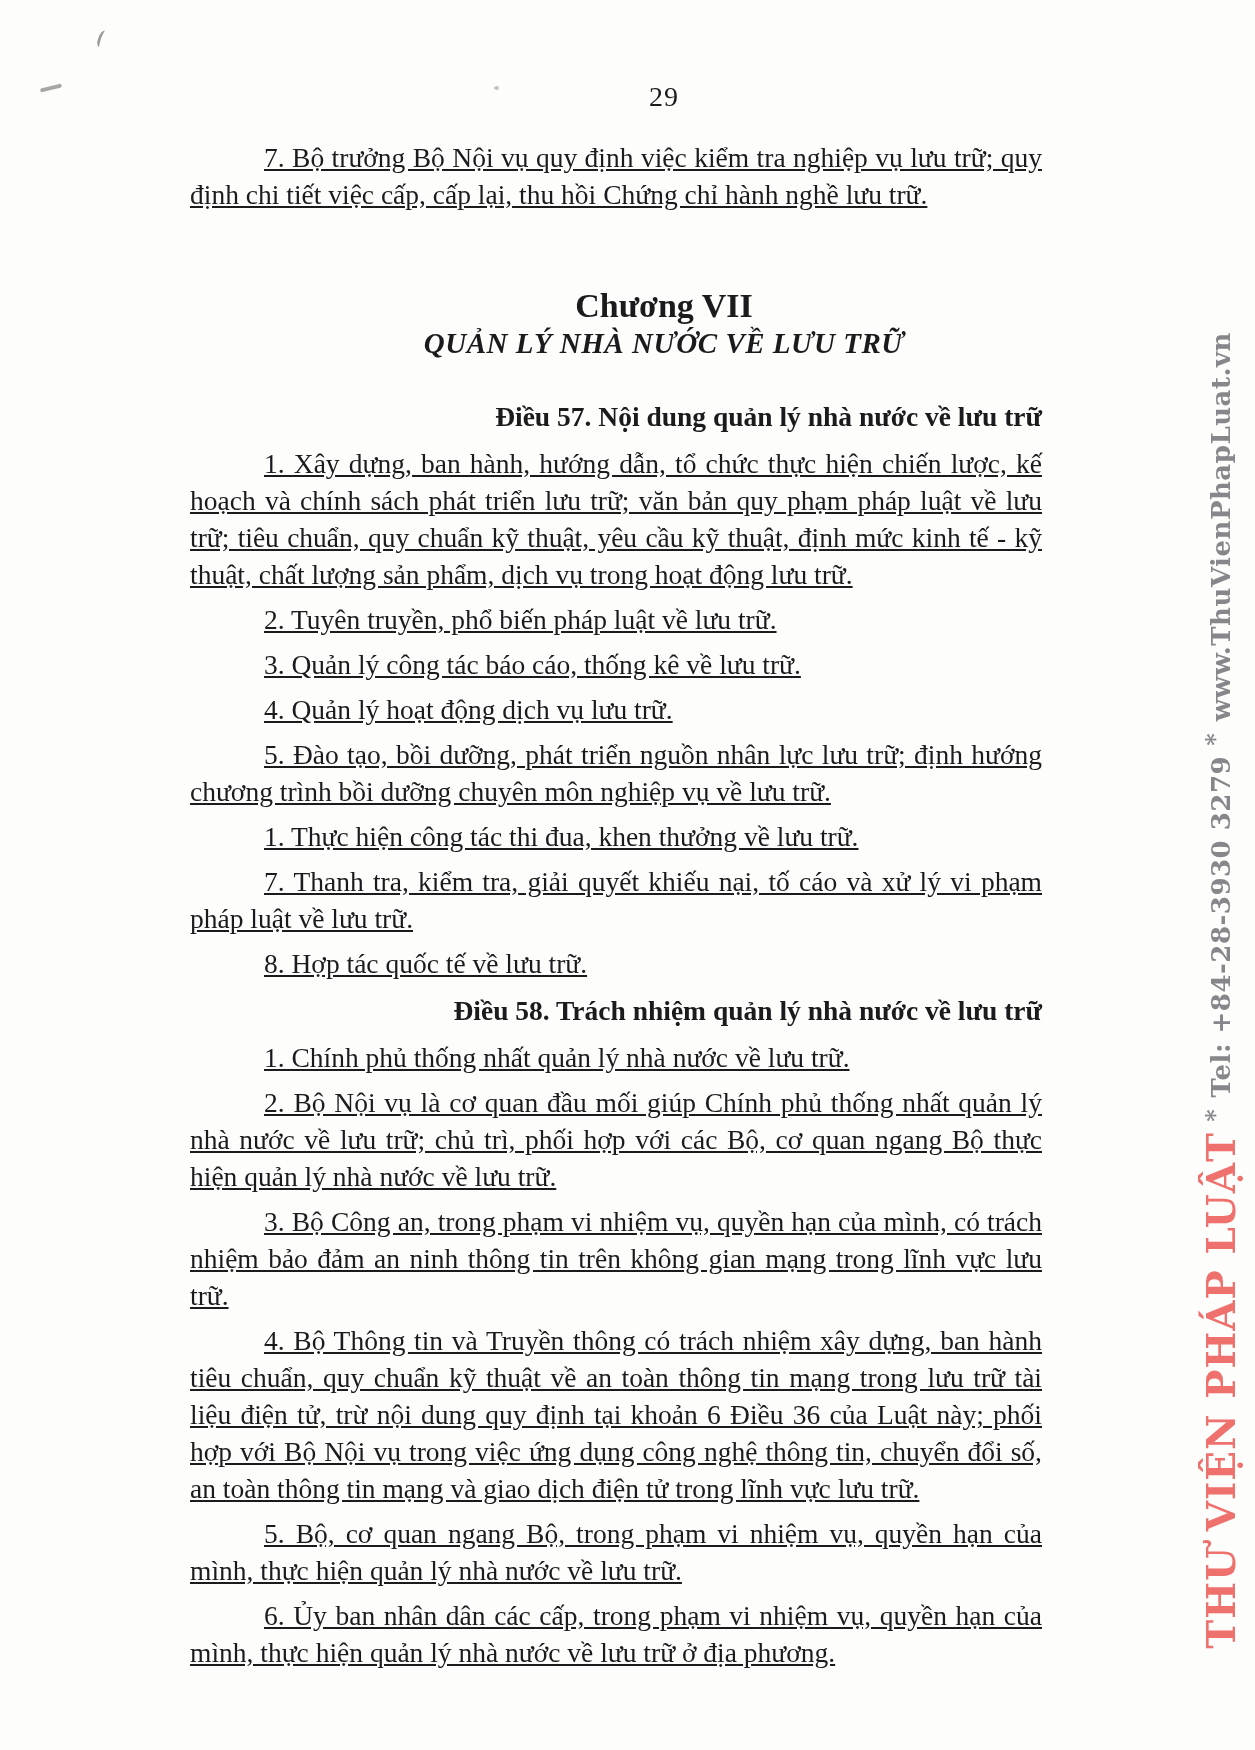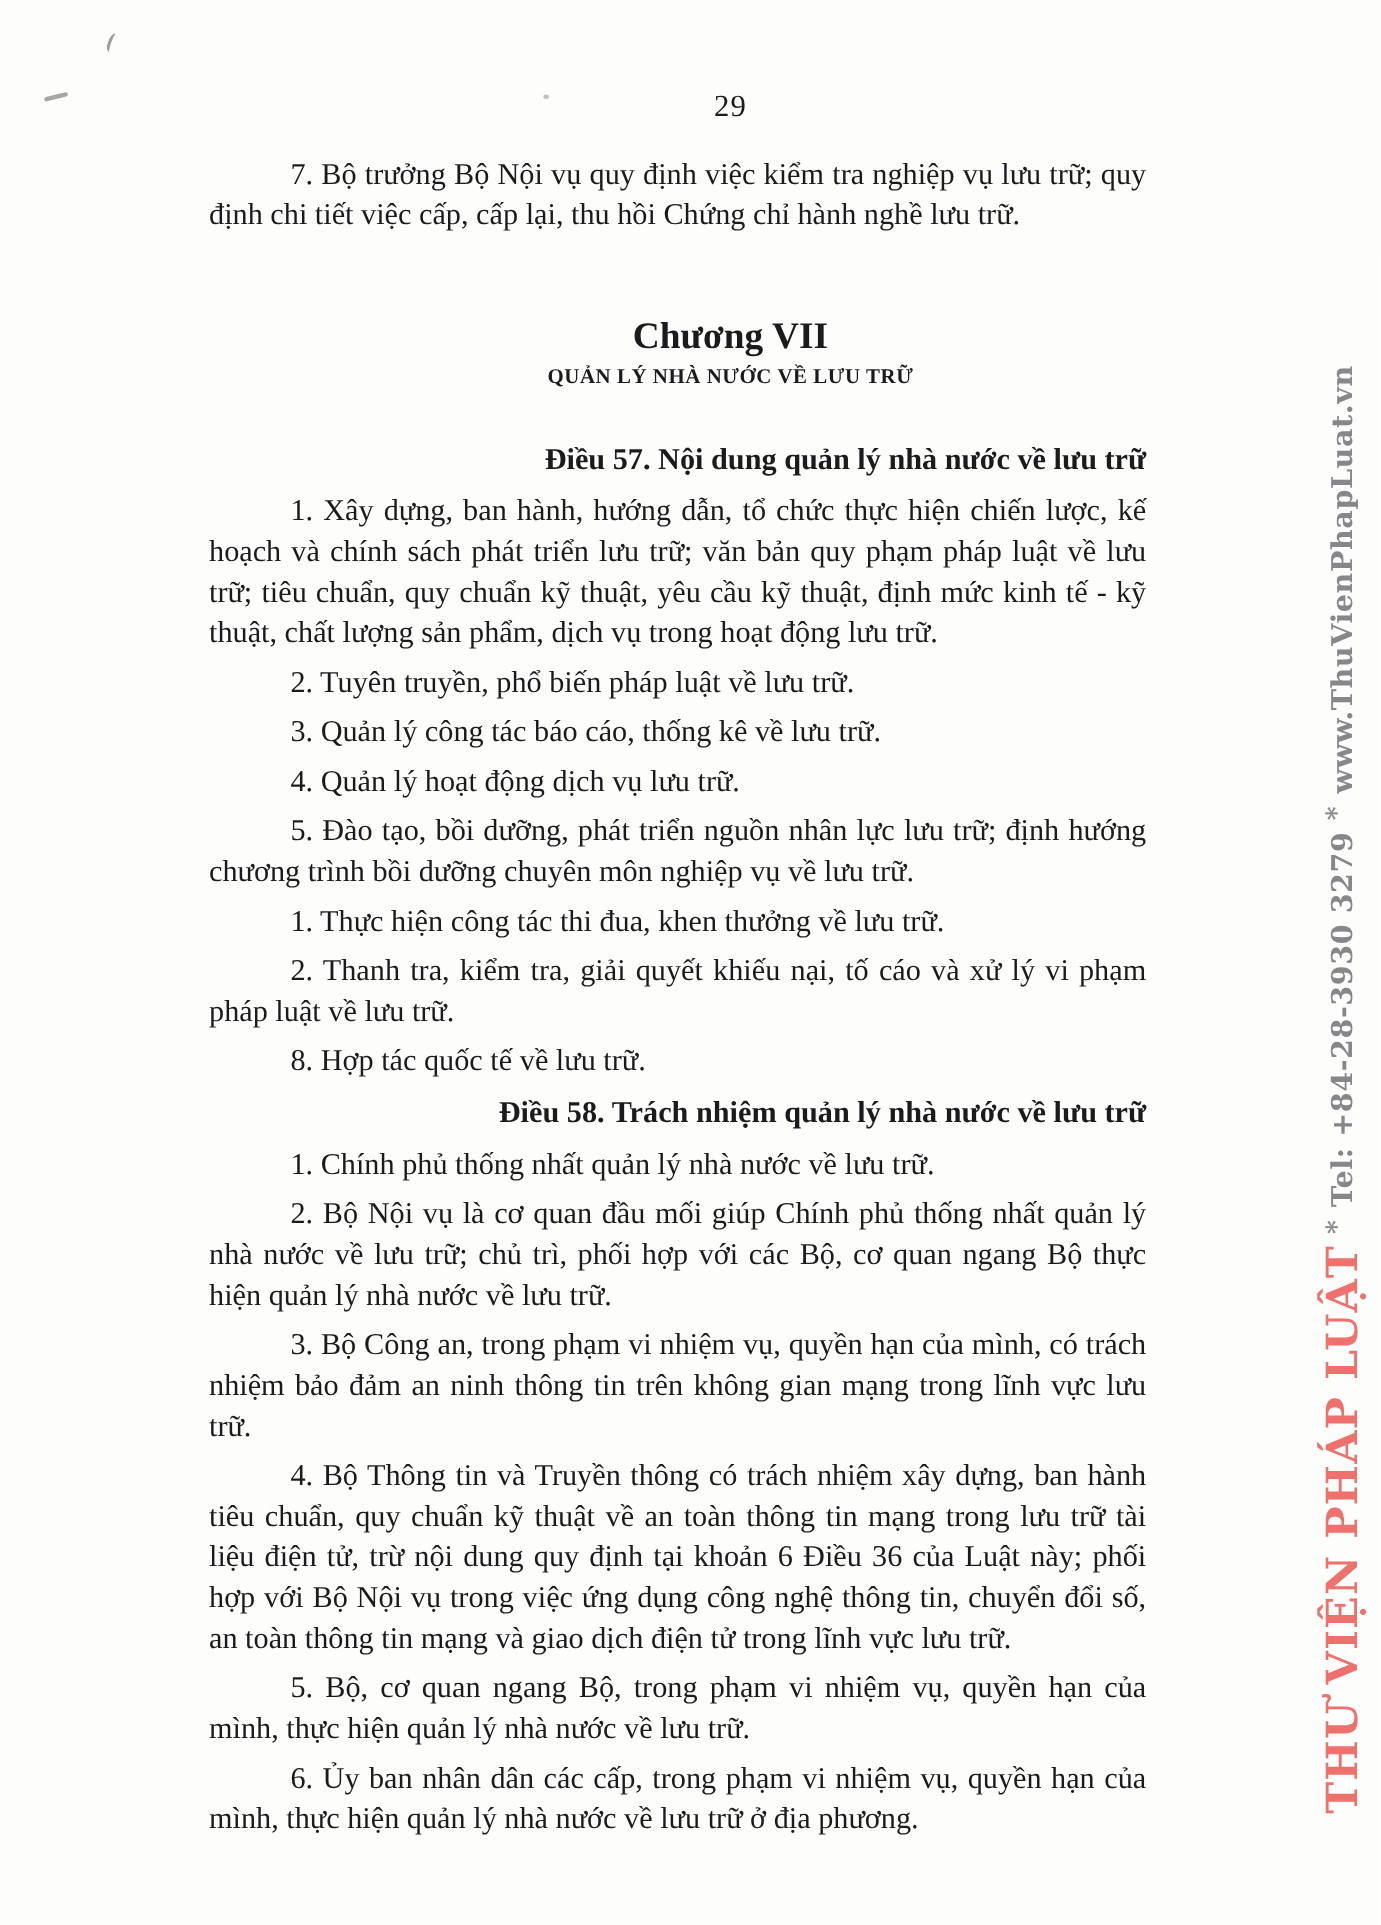--- a/index.html
+++ b/index.html
@@ -24,29 +24,30 @@
   }
   .content {
     position: absolute;
     left: 190px; top: 139px; width: 852px;
     font-size: 27.5px; line-height: 37px;
   }
   .para {
     margin: 0 0 8px 0;
     text-align: justify;
     text-indent: 74px;
+    text-decoration: underline;
   }
   .chapter {
     margin: 74px 0 0 0;
     padding-left: 96px;
     text-align: center;
     font-weight: bold;
   }
   .chapter-label { font-size: 34px; line-height: 37px; }
-  .chapter-title { font-size: 19px; line-height: 38px; letter-spacing: 0.5px; }
+  .chapter-title { font-size: 29px; line-height: 38px; letter-spacing: 0.5px; font-style: italic; }
   .article-heading {
     font-size: 27.5px; line-height: 37px;
     font-weight: bold;
     text-indent: 74px;
     margin: 36px 0 10px 0;
     text-align: right;
   }
   .article-heading.tight { margin-top: 10px; }
   
   .watermark {
@@ -118,21 +119,21 @@
       <div class="chapter-title">QUẢN LÝ NHÀ NƯỚC VỀ LƯU TRỮ</div>
     </div>
 
     <div class="article-heading">Điều 57. Nội dung quản lý nhà nước về lưu trữ</div>
     <p class="para">1. Xây dựng, ban hành, hướng dẫn, tổ chức thực hiện chiến lược, kế hoạch và chính sách phát triển lưu trữ; văn bản quy phạm pháp luật về lưu trữ; tiêu chuẩn, quy chuẩn kỹ thuật, yêu cầu kỹ thuật, định mức kinh tế - kỹ thuật, chất lượng sản phẩm, dịch vụ trong hoạt động lưu trữ.</p>
     <p class="para">2. Tuyên truyền, phổ biến pháp luật về lưu trữ.</p>
     <p class="para">3. Quản lý công tác báo cáo, thống kê về lưu trữ.</p>
     <p class="para">4. Quản lý hoạt động dịch vụ lưu trữ.</p>
     <p class="para">5. Đào tạo, bồi dưỡng, phát triển nguồn nhân lực lưu trữ; định hướng chương trình bồi dưỡng chuyên môn nghiệp vụ về lưu trữ.</p>
     <p class="para">1. Thực hiện công tác thi đua, khen thưởng về lưu trữ.</p>
-    <p class="para">2. Thanh tra, kiểm tra, giải quyết khiếu nại, tố cáo và xử lý vi phạm pháp luật về lưu trữ.</p>
+    <p class="para">7. Thanh tra, kiểm tra, giải quyết khiếu nại, tố cáo và xử lý vi phạm pháp luật về lưu trữ.</p>
     <p class="para">8. Hợp tác quốc tế về lưu trữ.</p>
 
     <div class="article-heading tight">Điều 58. Trách nhiệm quản lý nhà nước về lưu trữ</div>
     <p class="para">1. Chính phủ thống nhất quản lý nhà nước về lưu trữ.</p>
     <p class="para">2. Bộ Nội vụ là cơ quan đầu mối giúp Chính phủ thống nhất quản lý nhà nước về lưu trữ; chủ trì, phối hợp với các Bộ, cơ quan ngang Bộ thực hiện quản lý nhà nước về lưu trữ.</p>
     <p class="para">3. Bộ Công an, trong phạm vi nhiệm vụ, quyền hạn của mình, có trách nhiệm bảo đảm an ninh thông tin trên không gian mạng trong lĩnh vực lưu trữ.</p>
     <p class="para">4. Bộ Thông tin và Truyền thông có trách nhiệm xây dựng, ban hành tiêu chuẩn, quy chuẩn kỹ thuật về an toàn thông tin mạng trong lưu trữ tài liệu điện tử, trừ nội dung quy định tại khoản 6 Điều 36 của Luật này; phối hợp với Bộ Nội vụ trong việc ứng dụng công nghệ thông tin, chuyển đổi số, an toàn thông tin mạng và giao dịch điện tử trong lĩnh vực lưu trữ.</p>
     <p class="para">5. Bộ, cơ quan ngang Bộ, trong phạm vi nhiệm vụ, quyền hạn của mình, thực hiện quản lý nhà nước về lưu trữ.</p>
     <p class="para">6. Ủy ban nhân dân các cấp, trong phạm vi nhiệm vụ, quyền hạn của mình, thực hiện quản lý nhà nước về lưu trữ ở địa phương.</p>
 

